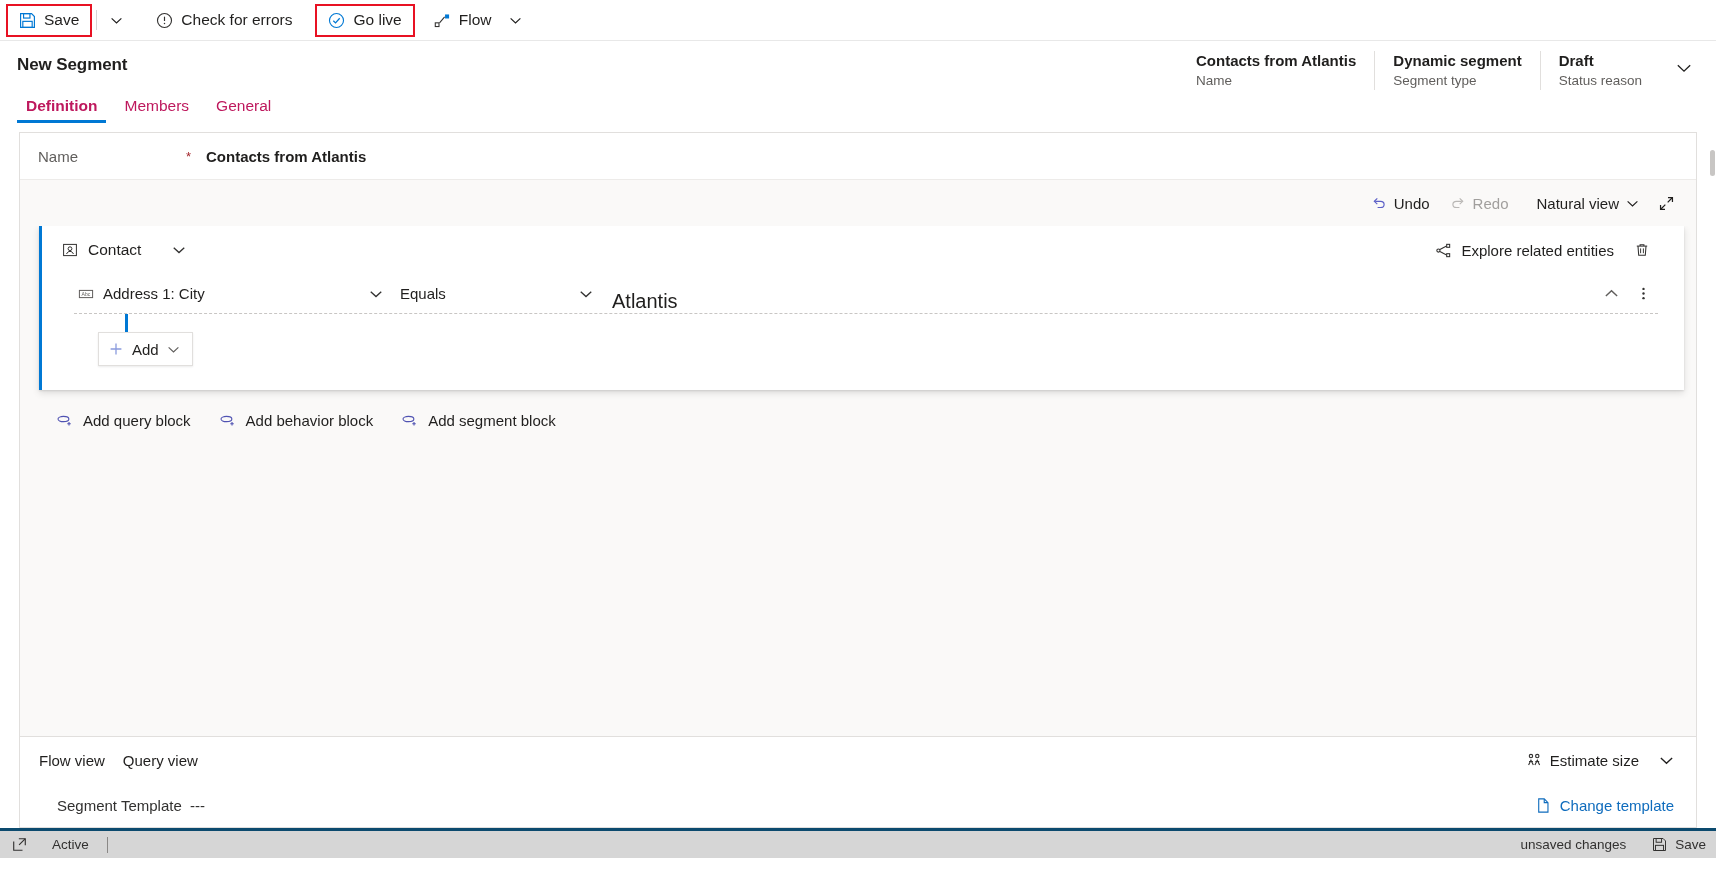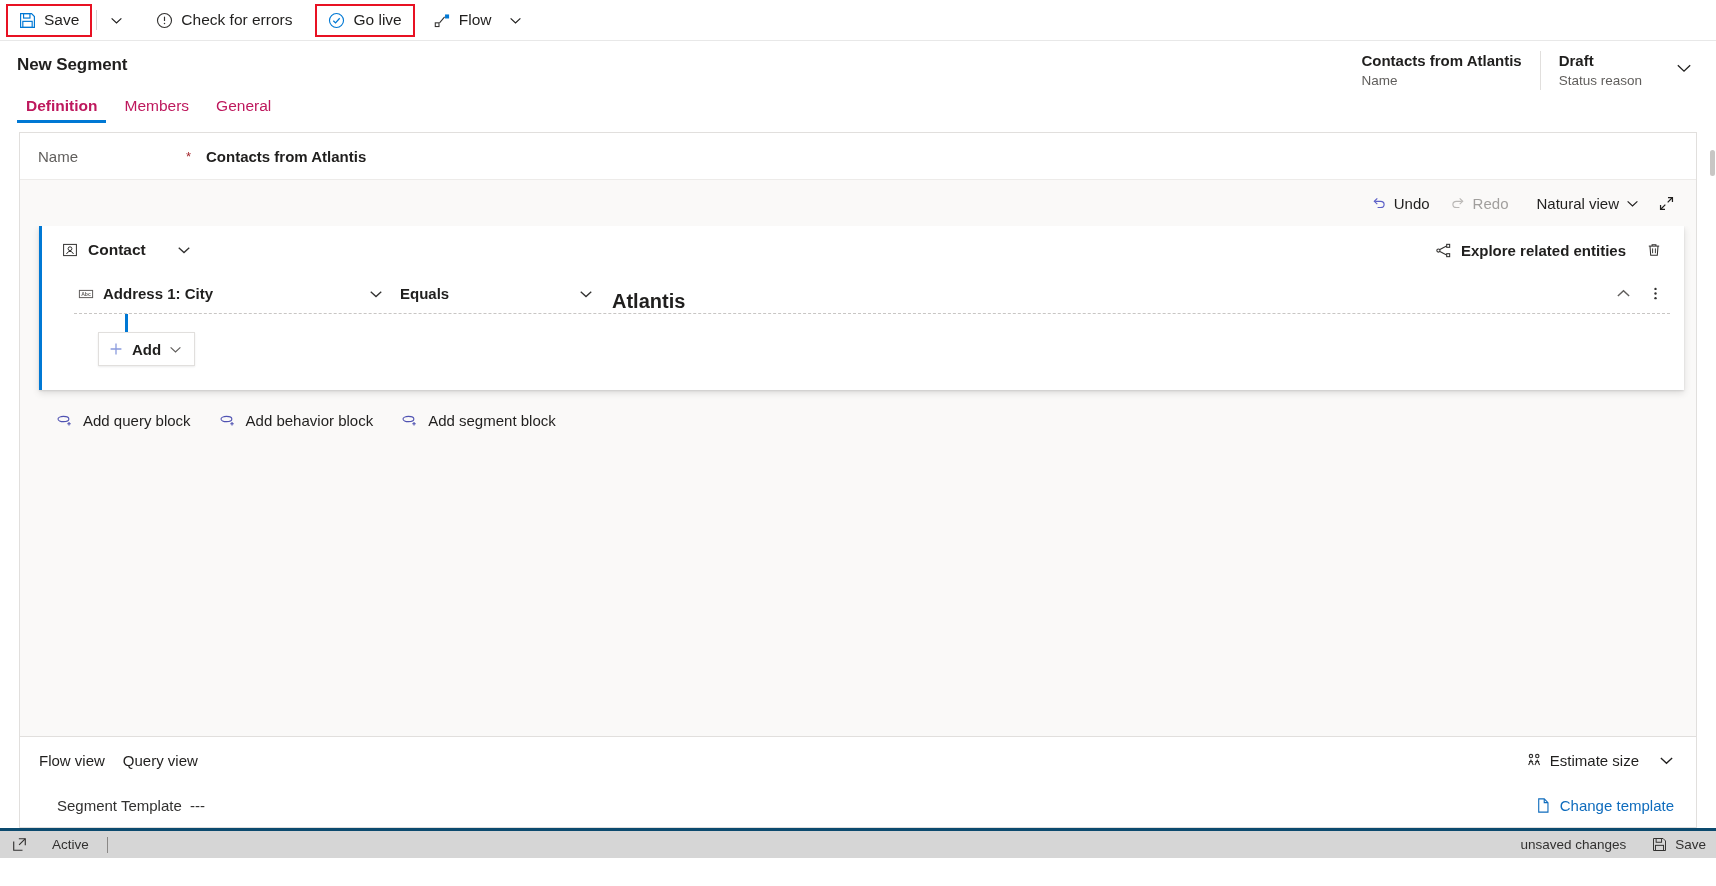--- a/index.html
+++ b/index.html
@@ -204,22 +204,21 @@
     padding: 0 0 0 0;
     min-height: 0;
     overflow: hidden;
   }
 
   .block {
     margin: 0 12px 0 19px;
     background: #ffffff;
     border-left: 3px solid #0078d4;
     box-shadow: 0 0.6px 1.8px rgba(0,0,0,0.10), 0 3.2px 7.2px rgba(0,0,0,0.12);
-    padding: 0 0 24px 0;
-    font-weight: bold;
+    padding: 0 12px 24px 0;
   }
   .block-head {
     display: flex;
     align-items: center;
     height: 48px;
     padding: 0 14px 0 20px;
   }
   .block-title {
     display: flex; align-items: center; gap: 10px;
     font-size: 15.5px;
@@ -503,20 +502,24 @@
     </div>
   </div>
 
   <div class="header">
     <div class="page-title">New Segment</div>
 
     <div class="header-meta">
       <div class="meta-cell">
         <div class="meta-val">Contacts from Atlantis</div>
         <div class="meta-label">Name</div>
+      </div>
+      <div class="meta-cell">
+        <div class="meta-val">Dynamic segment</div>
+        <div class="meta-label">Segment type</div>
       </div>
       <div class="meta-cell">
         <div class="meta-val">Draft</div>
         <div class="meta-label">Status reason</div>
       </div>
       <div class="meta-chevron">
         <span>
           <svg width="16" height="16" viewBox="0 0 14 14">
               <path d="M1.6 4.6L7 9.8L12.4 4.6" stroke="#201f1e" stroke-width="1.15" fill="none"></path>
             </svg>

